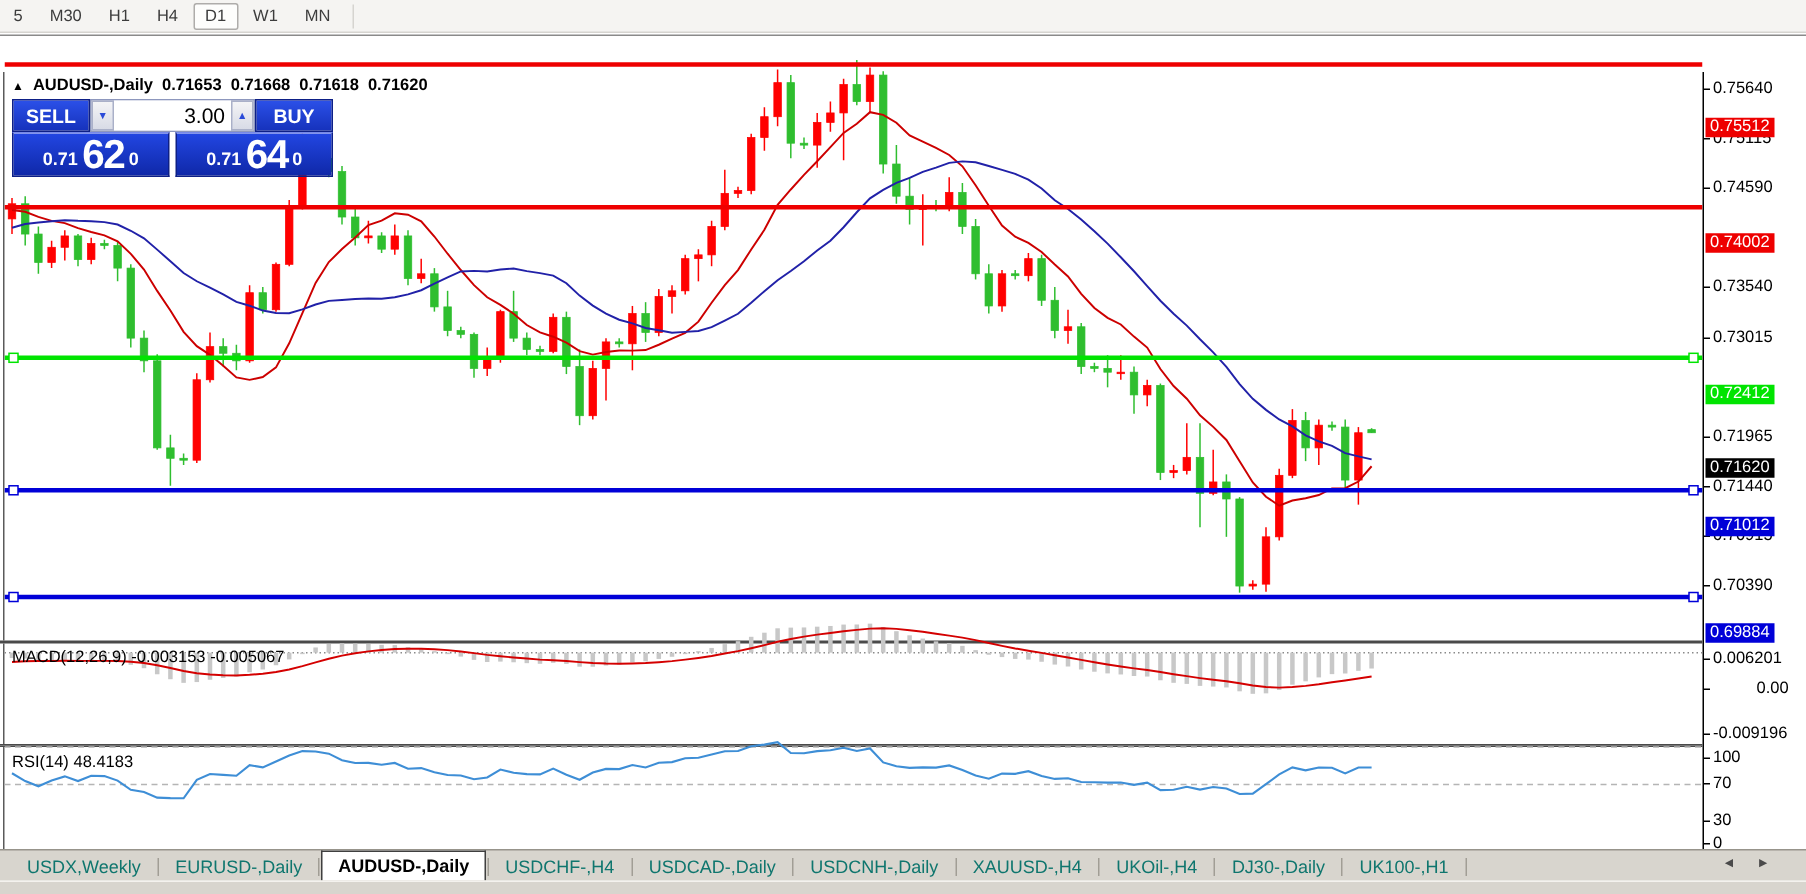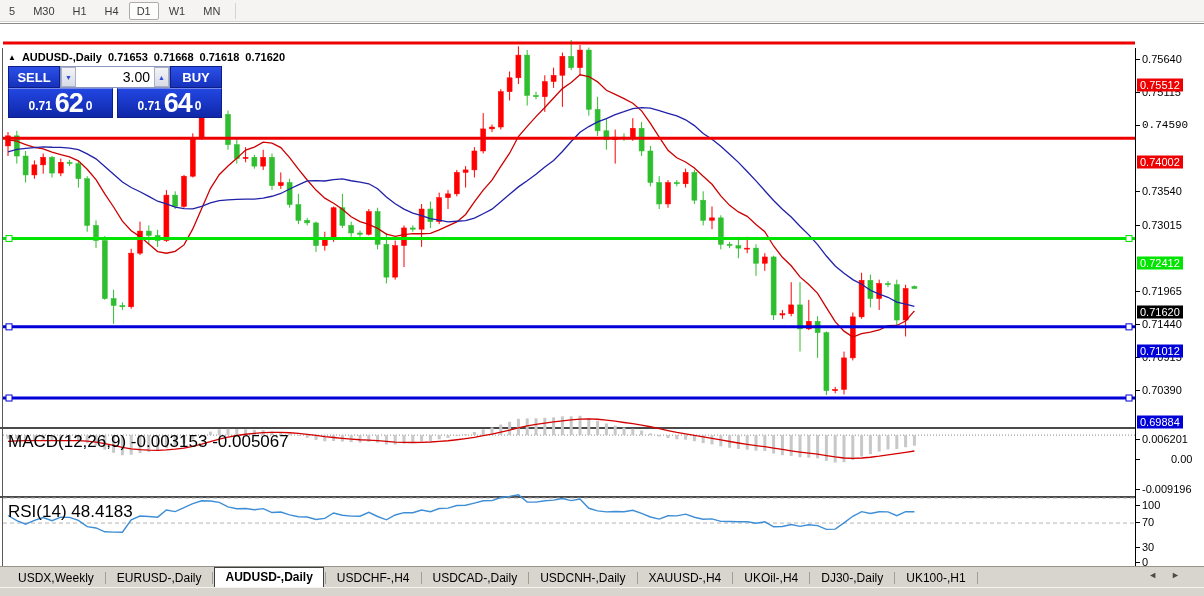--- a/index.html
+++ b/index.html
@@ -49,30 +49,30 @@
               border-top:1px solid #4a4a4a; border-bottom:1px solid #4a4a4a; }
   #date-axis-line { position:absolute; left:0; top:545px; width:1135px; height:1px; background:#000; }
   #paxis { position:absolute; left:1135px; top:24px; width:69px; height:521px;
            border-left:1px solid #000; background:#fff; }
   .ptick { position:absolute; left:6px; font-size:11px; color:#000; transform:translateY(-50%); white-space:nowrap; }
   .ptick-mark { position:absolute; left:0; width:4px; height:1px; background:#000; }
   .plabel { position:absolute; left:1px; font-size:11px; color:#fff; padding:0px 3px 1px 3px;
             transform:translateY(-50%); white-space:nowrap; }
 
   
-  .ind-title { position:absolute; left:8px; font-size:17px; color:#000; z-index:25; }
+  .ind-title { position:absolute; left:8px; font-size:11px; color:#000; z-index:25; }
 
   
   .dlabel { position:absolute; top:549px; font-size:11px; color:#000; transform:translateX(-50%); white-space:nowrap; }
   .dtick { position:absolute; top:545px; width:1px; height:4px; background:#000; }
 
   
   #tabbar { position:absolute; left:0; top:566px; width:1204px; height:21px; background:#d8d5ce;
             border-top:1px solid #97948b; display:flex; align-items:flex-end; padding-left:8px; }
-  .tab { font-size:12px; color:#000000; padding:2px 10px 3px 10px; display:flex; align-items:center; height:18px; }
+  .tab { font-size:12px; color:#0f766e; padding:2px 10px 3px 10px; display:flex; align-items:center; height:18px; }
   .tab.active { background:#fff; border:1px solid #3f3f3f; border-bottom:none; color:#000; font-weight:bold; height:20px; }
   .tab-sep { width:1px; height:12px; background:#a19e95; margin:0 1px 3px 1px; align-self:flex-end; }
   #tab-arrows { position:absolute; right:24px; top:570px; font-size:9px; color:#4a4a4a; display:flex; gap:14px; }
   #statusbar { position:absolute; left:0; top:587px; width:1204px; height:9px; background:#d8d5ce;
                border-top:1px solid #f4f2ee; }
 
   #chart-svg { position:absolute; left:0; top:0; z-index:10; pointer-events:none; }
 </style>
 </head>
 <body>
@@ -137,21 +137,21 @@
   <div class="pane-sep" style="top:403px"></div>
   <div class="pane-sep" style="top:472px"></div>
   <div id="date-axis-line"></div>
 
   <div id="paxis">
       <div class="ptick-mark" style="top: 10.913px;"></div>
       <div class="ptick" style="top: 10.913px;">0.75640</div>
       <div class="ptick-mark" style="top: 44.0305px;"></div>
       <div class="ptick" style="top: 44.0305px;">0.75115</div>
       <div class="ptick-mark" style="top: 77.1481px;"></div>
-      <div class="ptick" style="top: 77.1481px; font-family: Liberation Mono, monospace;">0.74590</div>
+      <div class="ptick" style="top: 77.1481px;">0.74590</div>
       <div class="ptick-mark" style="top: 143.383px;"></div>
       <div class="ptick" style="top: 143.383px;">0.73540</div>
       <div class="ptick-mark" style="top: 176.501px;"></div>
       <div class="ptick" style="top: 176.501px; text-align: right;">0.73015</div>
       <div class="ptick-mark" style="top: 242.736px;"></div>
       <div class="ptick" style="top: 242.736px;">0.71965</div>
       <div class="ptick-mark" style="top: 275.853px;"></div>
       <div class="ptick" style="top: 275.853px;">0.71440</div>
       <div class="ptick-mark" style="top: 308.971px;"></div>
       <div class="ptick" style="top: 308.971px;">0.70915</div>

